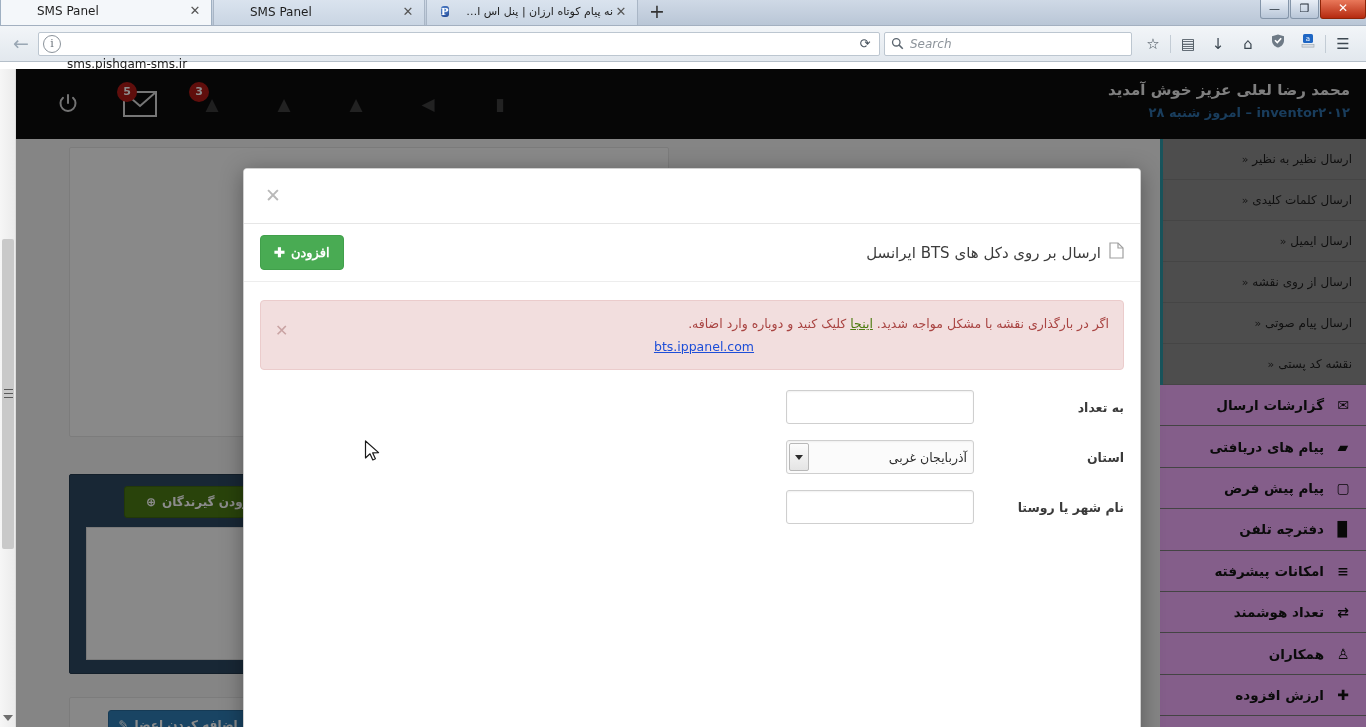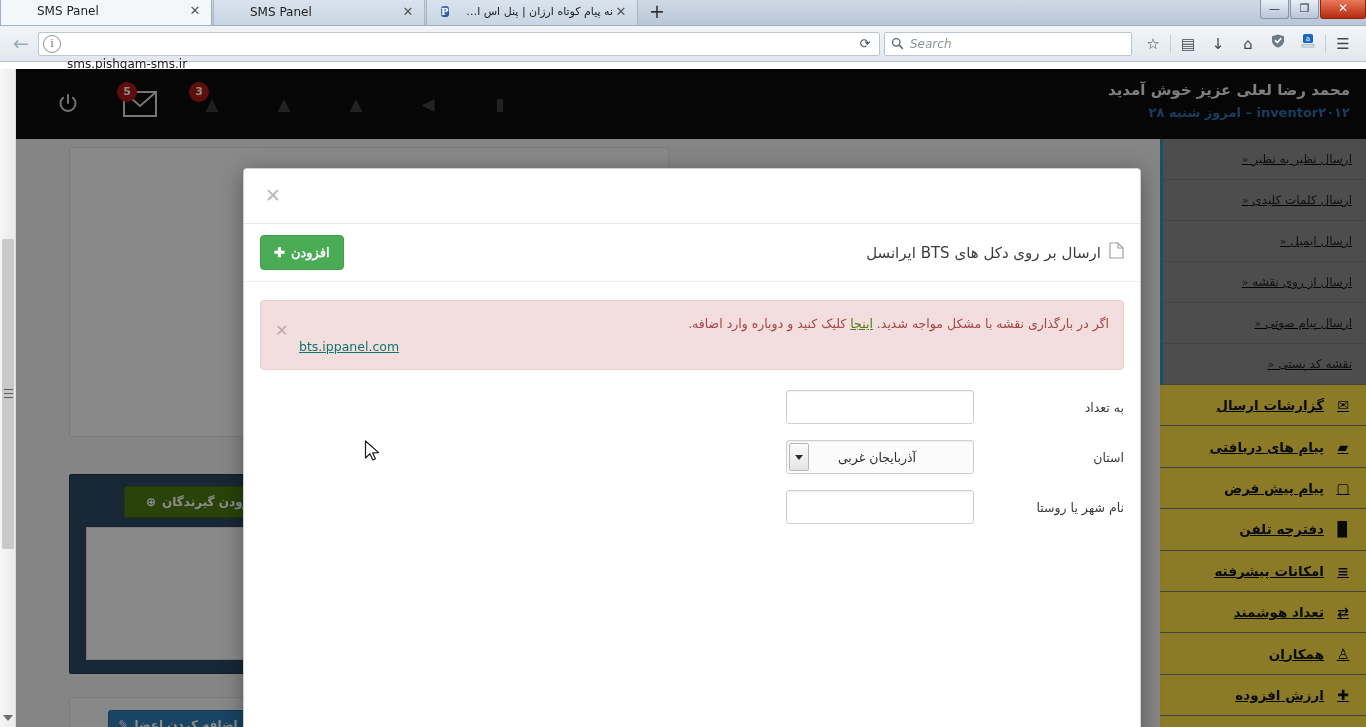--- a/index.html
+++ b/index.html
@@ -141,21 +141,21 @@
   }
   .welcome {
     position: absolute; right: 16px; top: 12px; text-align: right; direction: rtl;
   }
   .welcome .w1 { color: #e8e8e8; font-size: 15px; font-weight: bold; letter-spacing: .2px; }
   .welcome .w2 { color: #2f6fa8; font-size: 13px; font-weight: bold; margin-top: 6px; }
 
   
   .rightnav {
     position: absolute; right: 0; top: 70px; width: 206px; bottom: 0;
-    background: #fde047; direction: rtl; text-decoration: underline;
+    background: #f0abfc; direction: rtl;
   }
   .submenu { background: #8d8d8d; border-left: 3px solid #2e9aa8; }
   .submenu .sub-item {
     height: 41px; line-height: 41px; padding: 0 14px 0 10px;
     font-size: 12px; color: #1d1d1d; border-bottom: 1px solid #7e7e7e;
     text-align: right; white-space: nowrap;
   }
   .submenu .sub-item .chev { color: #2a2a2a; margin-left: 5px; font-size: 11px; }
   .nav-item {
     height: 41.4px; display: flex; align-items: center; justify-content: flex-start;
@@ -215,40 +215,40 @@
   .alert {
     background: #f2dede; border: 1px solid #ebcccc; border-radius: 4px;
     padding: 11px 14px 11px 36px; position: relative; min-height: 62px;
     text-align: right; color: #a94442; font-size: 12.5px; line-height: 1.85;
   }
   .alert .alert-x {
     position: absolute; left: 14px; top: 22px; color: #c9a3a3;
     font-size: 16px; line-height: 16px; font-weight: 300;
   }
   .alert .alert-link { color: #4d7c0f; }
-  .alert .alert-url { display: block; color: #0f766e; direction: ltr; text-align: left; padding-left: 2px; }
+  .alert .alert-url { display: block; color: #1d4ed8; direction: ltr; text-align: center; padding-left: 2px; }
 
   .form { padding-top: 20px; }
   .form-row { display: flex; align-items: center; justify-content: flex-start; margin-bottom: 16px; direction: rtl; }
   .form-label {
     width: 150px; text-align: right; font-size: 12.5px; color: #3a3a3a;
-    padding-left: 18px; font-weight: normal;
+    padding-left: 18px; font-weight: bold;
   }
   .form-ctl { width: 188px; }
   .inp {
     width: 188px; height: 34px; border: 1px solid #cfcfcf; border-radius: 3px;
     background: #fff; box-shadow: inset 0 1px 2px rgba(0,0,0,.06);
   }
   .selwrap {
     width: 188px; height: 34px; border: 1px solid #cfcfcf; border-radius: 3px;
     background: #fbfbfb; position: relative; display: flex; align-items: center;
     box-shadow: inset 0 1px 2px rgba(0,0,0,.05);
   }
   .selwrap .sel-text {
-    flex: 1; text-align: center; font-size: 12.5px; color: #2e2e2e; padding-right: 6px;
+    flex: 1; font-size: 12.5px; color: #2e2e2e; padding-right: 6px;
   }
   .selwrap .sel-btn {
     position: absolute; left: 2px; top: 2px; width: 20px; height: 28px;
     background: linear-gradient(#fcfcfc,#e4e4e4); border: 1px solid #b8b8b8;
     border-radius: 2px; display: flex; align-items: center; justify-content: center;
   }
   .selwrap .sel-btn i {
     width: 0; height: 0; border-left: 4px solid transparent; border-right: 4px solid transparent;
     border-top: 5px solid #2b2b2b; display: block;
   }

